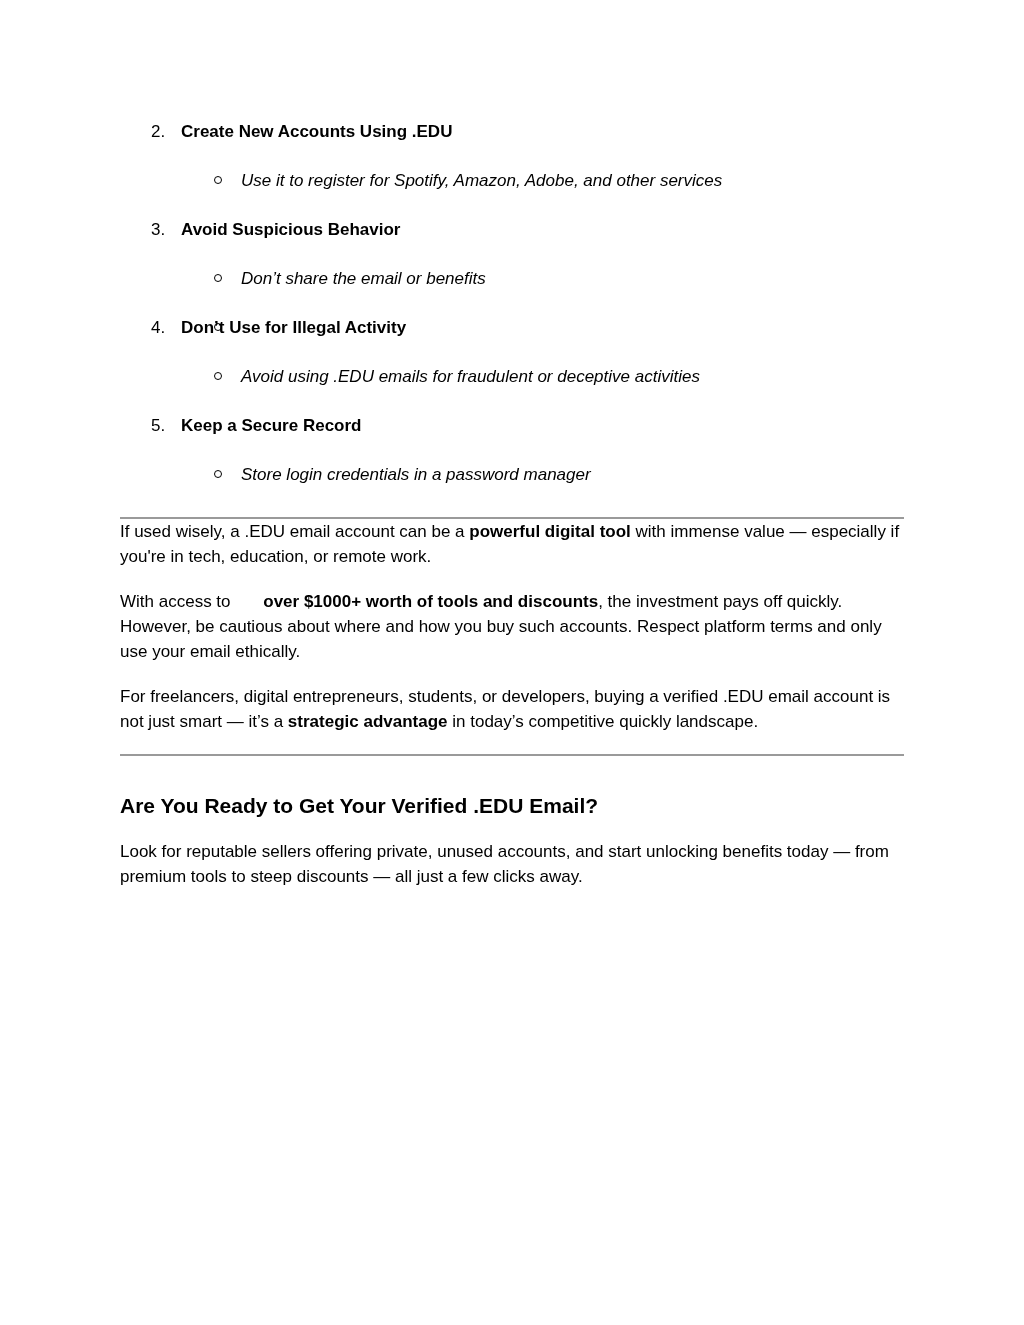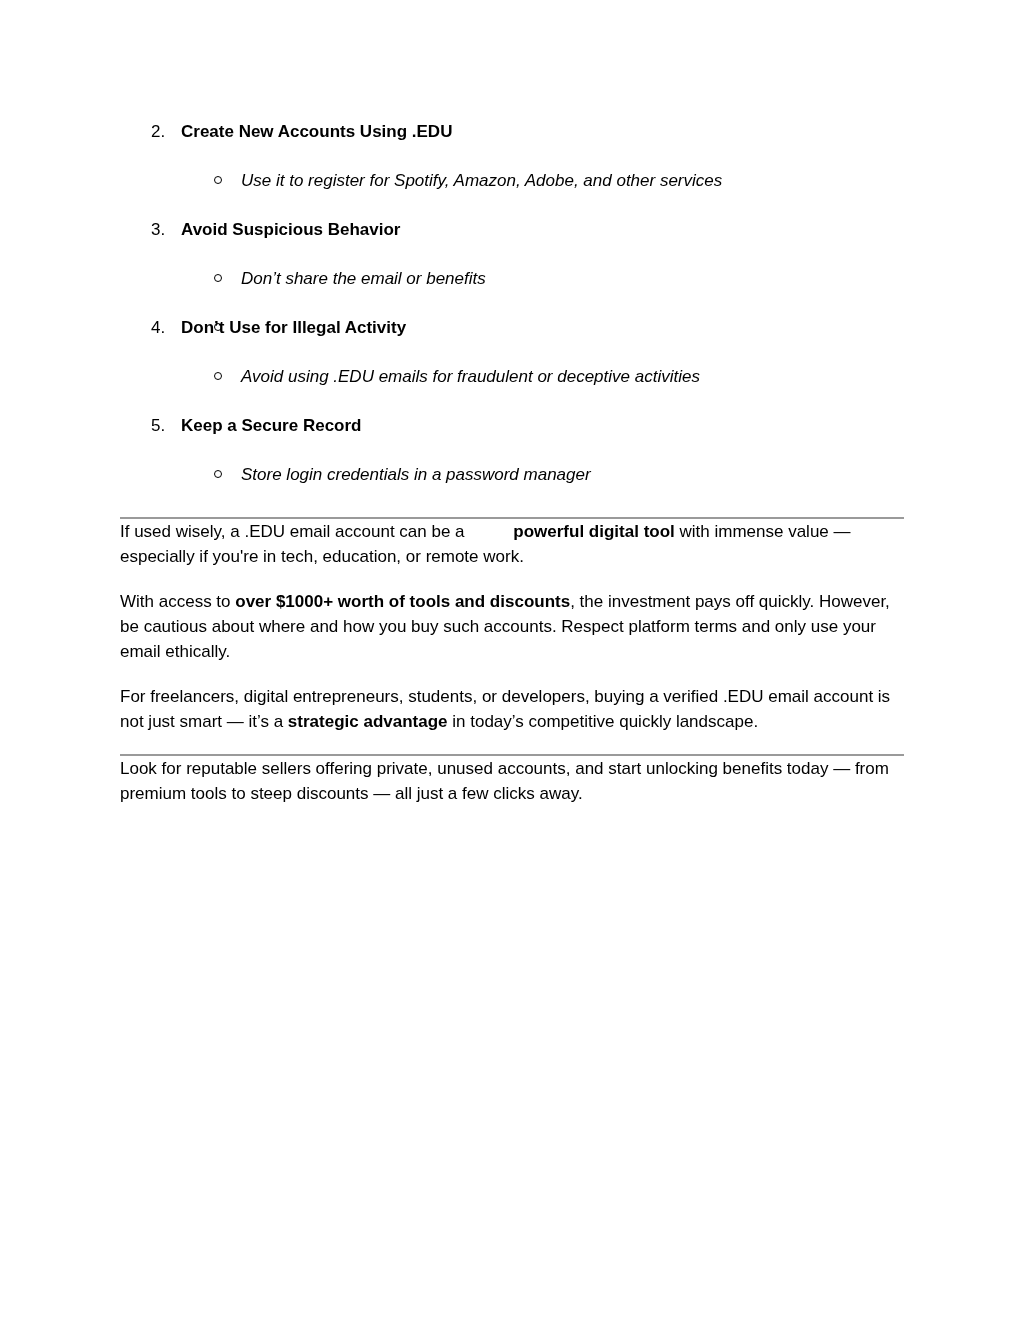--- a/index.html
+++ b/index.html
@@ -117,22 +117,23 @@
     <div class="sub-row">
       <span class="bullet"></span>
       <span>Store login credentials in a password manager</span>
     </div>
 
   </div>
 
   <div class="divider divider-1" style="background: rgb(154, 154, 154);"></div>
 
 
-  <p class="para"><span>If used wisely, a .EDU email account can be a </span><span style="font-weight: 700; margin-left: 44px;">powerful digital tool</span><span> with immense value — especially if you're in tech, education, or remote work.</span></p>
-  <p class="para"><span>With access to </span><span style="font-weight: 700;">over $1000+ worth of tools and discounts</span><span>, the investment pays off quickly. However, be cautious about where and how you buy such accounts. Respect platform terms and only use your email ethically.</span></p>
+  <p class="para"><span>If used wisely, a .EDU email account can be a </span><span style="font-weight: 700;">powerful digital tool</span><span> with immense value — especially if you're in tech, education, or remote work.</span></p>
+  <p class="para"><span>With access to </span><span style="font-weight: 700; margin-left: 28px;">over $1000+ worth of tools and discounts</span><span>, the investment pays off quickly. However, be cautious about where and how you buy such accounts. Respect platform terms and only use your email ethically.</span></p>
   <p class="para"><span>For freelancers, digital entrepreneurs, students, or developers, buying a verified .EDU email account is not just smart — it’s a </span><span style="font-weight: 700;">strategic advantage</span><span> in today’s competitive quickly landscape.</span></p>
 
   <div class="divider divider-2" style="background: rgb(154, 154, 154);"></div>
 
+  <div class="h3">Are You Ready to Get Your Verified .EDU Email?</div>
 
   <p class="para">Look for reputable sellers offering private, unused accounts, and start unlocking benefits today — from premium tools to steep discounts — all just a few clicks away.</p>
 
 </div>
 
 </body></html>

